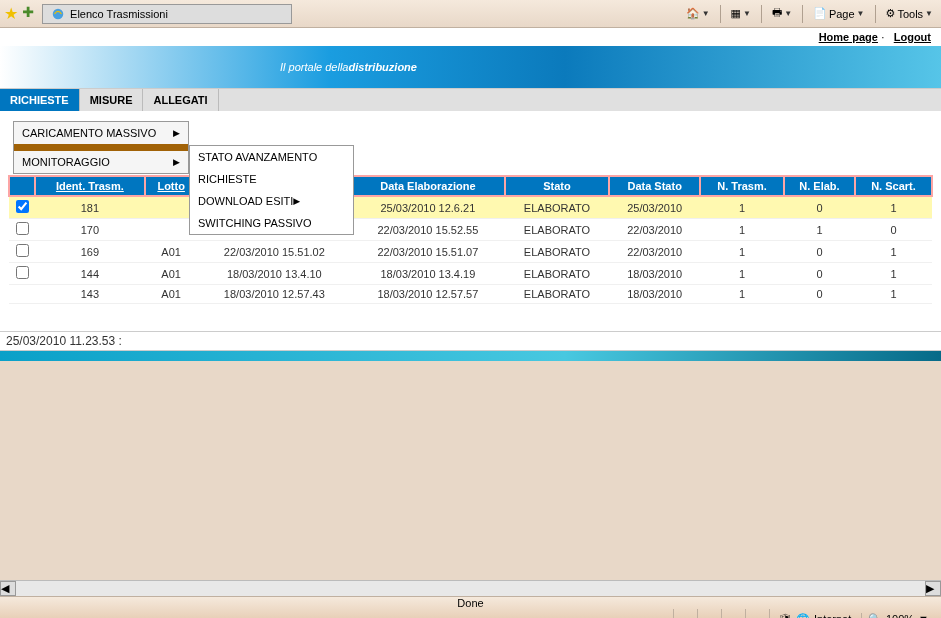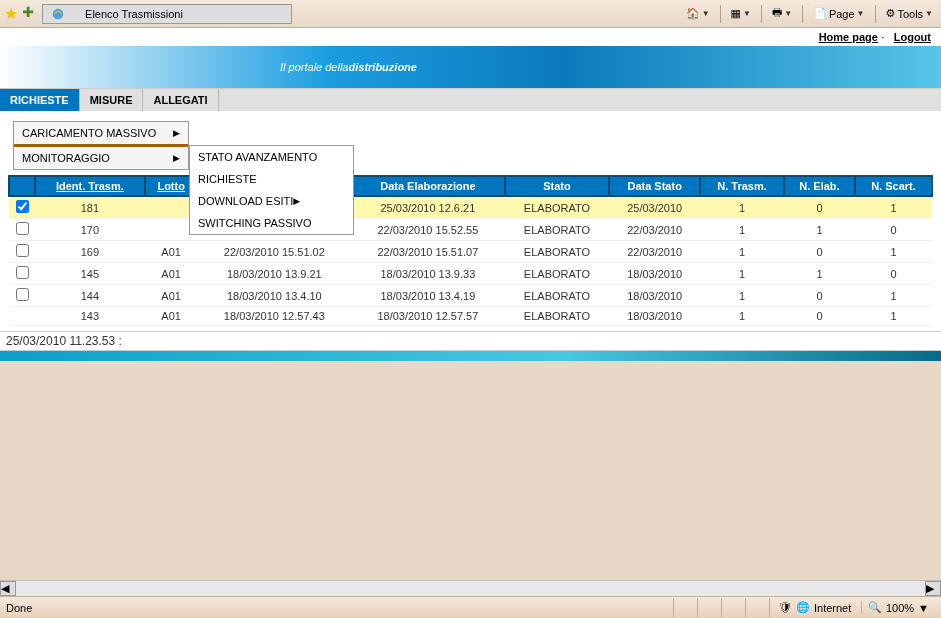--- a/index.html
+++ b/index.html
@@ -3,65 +3,65 @@
 <meta charset="utf-8">
 <style>
 * { margin: 0; padding: 0; box-sizing: border-box; font-family: Tahoma, Arial, sans-serif; font-size: 11px; }
 body { background: #e8d8c8; width: 941px; height: 618px; overflow: hidden; display: flex; flex-direction: column; }
 
 
 .browser-toolbar { background: linear-gradient(#f5e9dc, #e8d8c8); height: 28px; display: flex; align-items: center; padding: 0 4px; border-bottom: 1px solid #c0b0a0; }
 .fav-icons { display: flex; gap: 4px; margin-right: 8px; }
 .star-icon { color: #f0c000; font-size: 16px; }
 .plus-icon { color: #4a8a2a; font-size: 14px; }
-.tab-bar { background: #ddd; border: 1px solid #999; padding: 2px 8px; display: flex; align-items: center; gap: 20px; min-width: 250px; text-align: center; }
+.tab-bar { background: #ddd; border: 1px solid #999; padding: 2px 8px; display: flex; align-items: center; gap: 5px; min-width: 250px; text-align: center; }
 .ie-icon { width: 14px; height: 14px; }
 .toolbar-right { margin-left: auto; display: flex; align-items: center; gap: 4px; font-size: 11px; }
 .tb-btn { display: flex; align-items: center; gap: 2px; padding: 2px 4px; cursor: pointer; }
 .tb-btn .caret { font-size: 8px; color: #333; }
 .tb-sep { width: 1px; height: 18px; background: #b0a090; margin: 0 2px; }
 
 
 .header-area { background: #f0abfc; }
 .top-links { background: #fff; text-align: right; padding: 3px 10px; font-size: 11px; }
 .top-links a { color: #000; text-decoration: underline; font-weight: bold; margin-left: 6px; cursor: pointer; }
 .banner { height: 42px; background: linear-gradient(90deg, #fff 0%, #1a9de0 35%, #0b7abc 60%, #56c5e8 100%); display: flex; align-items: center; padding-left: 280px; color: #fff; font-size: 16px; font-style: italic; }
 .banner b { font-weight: bold; font-style: italic; }
 
 
 .main-nav { background: #fff; border-top: 1px solid #ccc; }
 .nav-row { display: flex; background: #e0e0e0; height: 22px; align-items: stretch; }
 .nav-item { padding: 4px 10px; font-weight: bold; font-size: 11px; color: #000; cursor: pointer; border-right: 1px solid #bbb; display: flex; align-items: center; }
 .nav-item.active { background: #0076c0; color: #fff; }
 .submenu1 { position: absolute; left: 13px; top: 121px; background: #f5f5f5; border: 1px solid #999; width: 176px; z-index: 10; }
-.submenu1 .sm-item { padding: 5px 8px; display: flex; align-items: center; justify-content: space-between; cursor: pointer; border-bottom: 3px solid #a16207; }
+.submenu1 .sm-item { padding: 5px 8px; display: flex; align-items: center; justify-content: space-between; cursor: pointer; border-bottom: 7px solid #a16207; }
 .submenu1 .sm-item:last-child { border-bottom: none; }
 .sm-arrow { font-size: 9px; }
 .submenu2 { position: absolute; left: 189px; top: 145px; background: #fff; border: 1px solid #999; width: 165px; z-index: 11; }
 .submenu2 .sm-item { padding: 5px 8px; display: flex; align-items: center; justify-content: flex-start; cursor: pointer; }
 
 
 .content { background: #fff; flex: 1; overflow: auto; padding: 0; position: relative; }
 .table-wrap { margin: 4px 8px 0 8px; }
 
 
 table.data { border-collapse: collapse; width: 100%; }
-table.data th { background: #0076c0; color: #fff; font-weight: bold; font-size: 11px; padding: 3px 4px; border: 2px solid #0c4a6e; text-align: center; }
+table.data th { background: #0076c0; color: #fff; font-weight: bold; font-size: 11px; padding: 3px 4px; border: 2px solid #fca5a5; text-align: center; }
 table.data th a { color: #fff; text-decoration: underline; }
 table.data td { padding: 3px 4px; text-align: center; font-size: 11px; color: #333; border-bottom: 1px solid #f0f0f0; }
 table.data tr.selected td { background: #fff9b0; }
 .chk-cell { width: 26px; }
 
 
 .status-line { background: #fff; border-top: 1px solid #ccc; border-bottom: 1px solid #ccc; padding: 2px 6px; font-size: 12px; color: #333; }
 .teal-bar { height: 10px; background: linear-gradient(90deg, #0aa0c8, #48c8e0 60%, #066a88); }
 .gap-area { background: #e8d8c8; flex: 1; }
 .scroll-track { height: 16px; background: #e8e8e8; border-top: 1px solid #bbb; display: flex; align-items: center; }
 .scroll-track .thumb-l { width: 16px; height: 100%; background: #ddd; border: 1px solid #999; }
-.browser-status { height: 22px; background: linear-gradient(#f5e9dc, #e8d0b8); border-top: 1px solid #c0b0a0; display: flex; align-items: center; padding: 0 6px; font-size: 11px; }
+.browser-status { height: 22px; background: linear-gradient(#f5e9dc, #e8d0b8); border-top: 1px solid #c0b0a0; display: flex; align-items: center; padding: 0 6px; font-size: 11px; flex-direction: column; }
 .browser-status .segs { margin-left: auto; display: flex; align-items: center; gap: 2px; }
 .seg-box { border-left: 1px solid #c0b0a0; height: 20px; width: 22px; }
 .seg-txt { border-left: 1px solid #c0b0a0; padding: 0 8px; display: flex; align-items: center; gap: 4px; height: 20px; }
 .globe { color: #2a7ac0; }
 .zoom-box { border-left: 1px solid #c0b0a0; padding: 0 6px; display: flex; align-items: center; gap: 4px; }
 .mag { color: #3a8ac8; }
 </style>
 </head>
 <body>
 
@@ -186,32 +186,20 @@
             <td>22/03/2010 15.51.02</td>
             <td>22/03/2010 15.51.07</td>
             <td>ELABORATO</td>
             <td>22/03/2010</td>
             <td>1</td>
             <td>0</td>
             <td>1</td>
           </tr>
           <tr>
             <td class="chk-cell"><input type="checkbox" style=""></td>
-            <td>145</td>
-            <td>A01</td>
-            <td>18/03/2010 13.9.21</td>
-            <td>18/03/2010 13.9.33</td>
-            <td>ELABORATO</td>
-            <td>18/03/2010</td>
-            <td>1</td>
-            <td>1</td>
-            <td>0</td>
-          </tr>
-          <tr>
-            <td class="chk-cell"><input type="checkbox" style=""></td>
             <td>144</td>
             <td>A01</td>
             <td>18/03/2010 13.4.10</td>
             <td>18/03/2010 13.4.19</td>
             <td>ELABORATO</td>
             <td>18/03/2010</td>
             <td>1</td>
             <td>0</td>
             <td>1</td>
           </tr>

